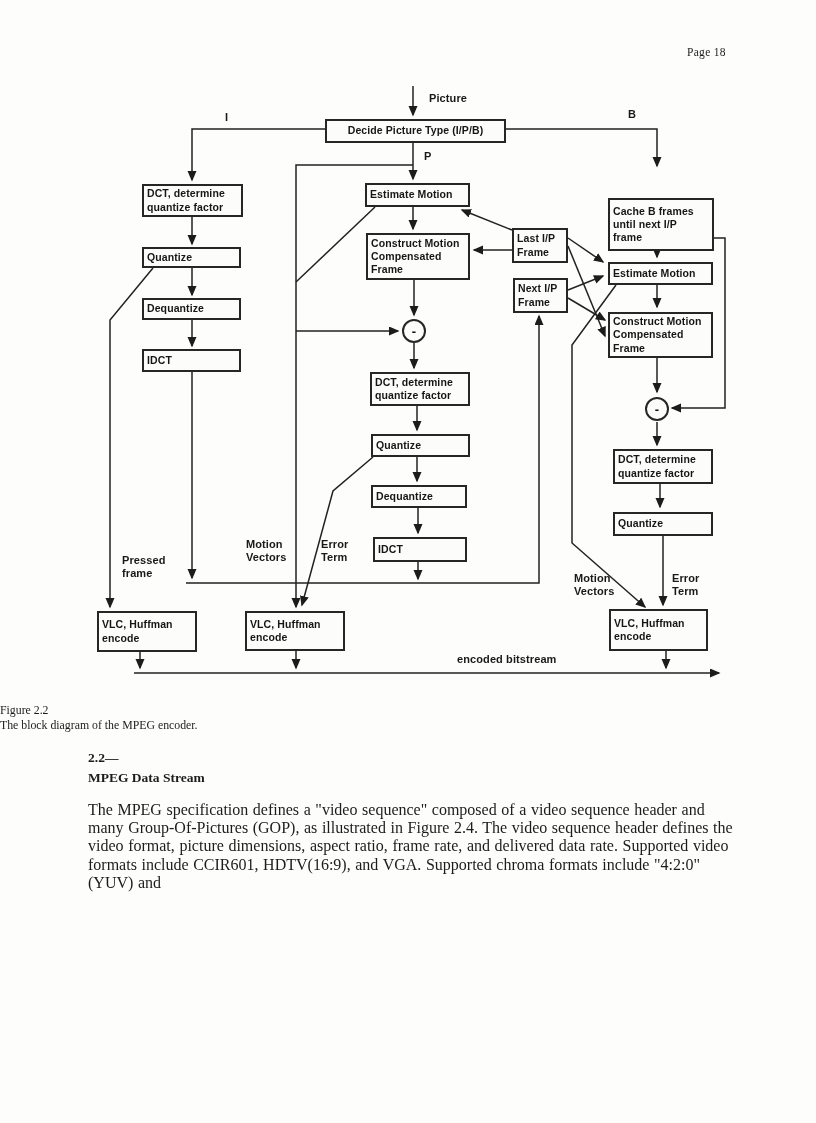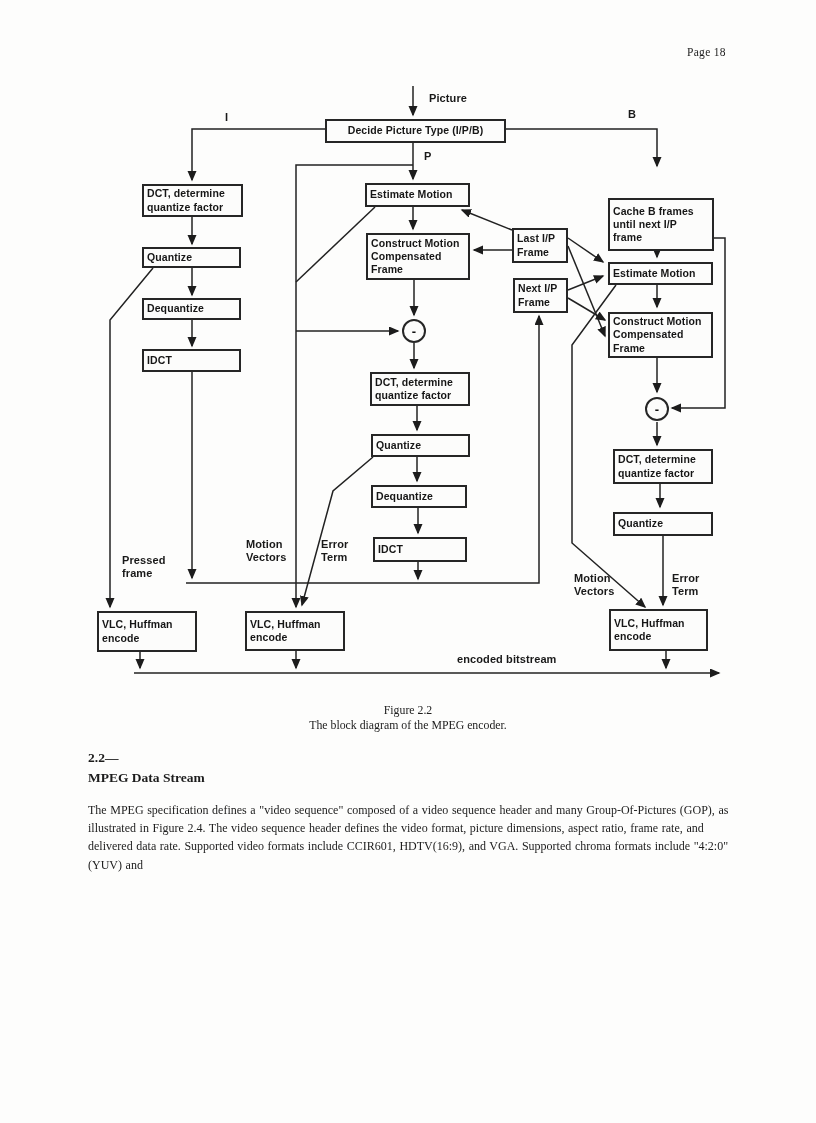--- a/index.html
+++ b/index.html
@@ -27,25 +27,25 @@
   }
   .mcircle{
     position:absolute;width:24px;height:24px;border-radius:50%;
     border:2px solid #262626;background:#fcfcfb;box-sizing:border-box;
     display:flex;align-items:center;justify-content:center;
     font-family:"Liberation Sans", sans-serif;font-weight:700;font-size:13px;color:#111;
     line-height:1;
   }
   
   .pageno{position:absolute;top:46px;left:687px;font-size:11.5px;letter-spacing:0.3px;}
-  .caption{position:absolute;top:703px;left:0;width:816px;text-align:center;
+  .caption{position:absolute;top:703px;left:0;width:816px;text-align:left;
     font-size:11.8px;line-height:14.5px;}
   .sect{position:absolute;top:748px;left:88px;font-weight:700;font-size:13.5px;line-height:20px;}
   .bodytext{position:absolute;top:801px;left:88px;width:652px;
-    font-size:12px;line-height:18.2px;text-align:left;word-spacing:0.6px;}
+    font-size:16px;line-height:18.2px;text-align:left;word-spacing:0.6px;}
 </style>
 </head>
 <body>
 
 <div id="page">
 
   <div class="pageno">Page 18</div>
 
   <div id="diagram">
 

